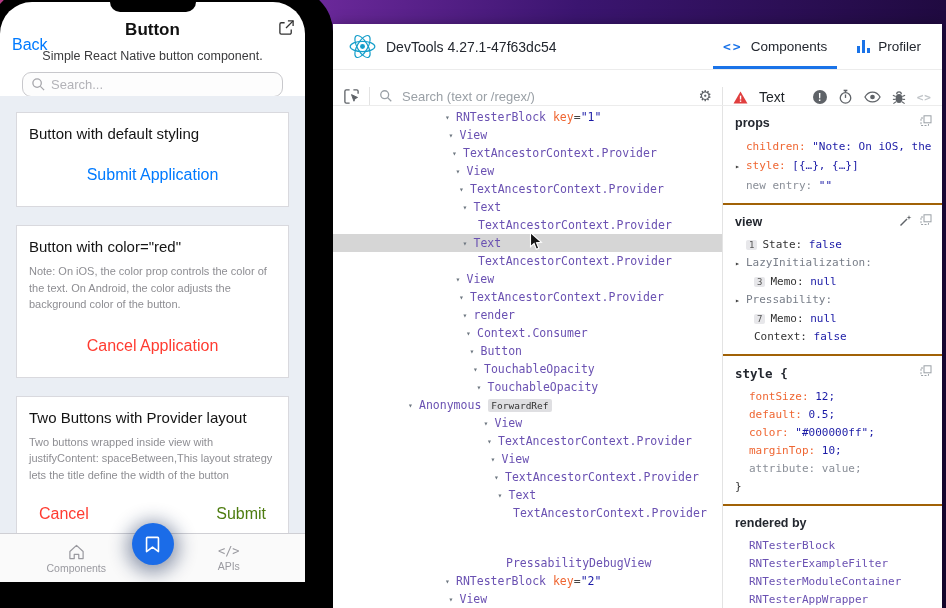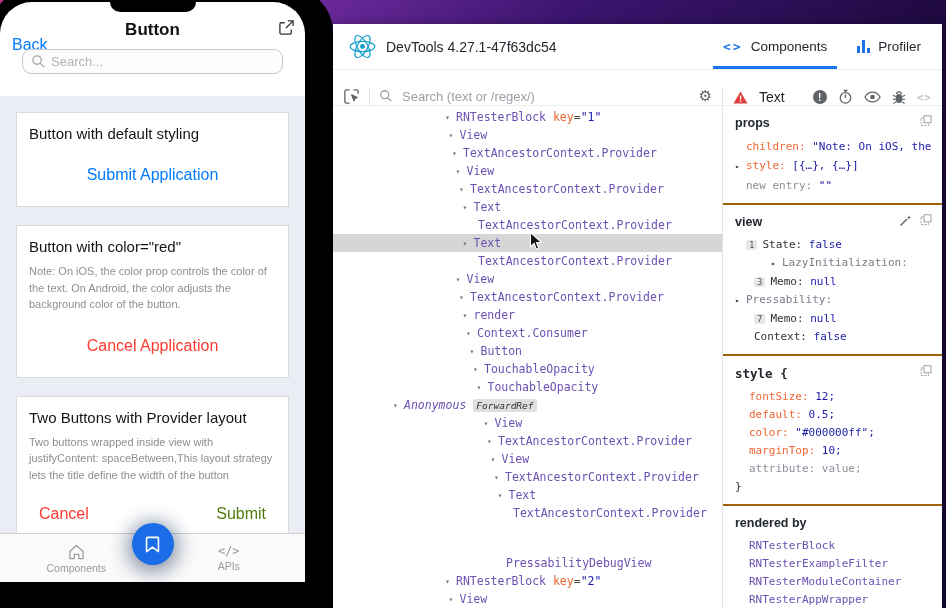--- a/index.html
+++ b/index.html
@@ -96,20 +96,21 @@
     <div class="ph-header">
       <span class="ph-back">Back</span>
       <div class="ph-title">Button</div>
       <span class="ph-share">
         <svg width="17" height="17" viewBox="0 0 18 18">
             <path d="M7 4H3.5A1.5 1.5 0 0 0 2 5.5v9A1.5 1.5 0 0 0 3.5 16h9a1.5 1.5 0 0 0 1.5-1.5V11" fill="none" stroke="#333" stroke-width="1.4"></path>
             <path d="M10.5 2H16v5.5" fill="none" stroke="#333" stroke-width="1.4"></path>
             <path d="M16 2l-7.5 7.5" fill="none" stroke="#333" stroke-width="1.4"></path>
           </svg>
       </span>
+      <div class="ph-subtitle">Simple React Native button component.</div>
       <div class="ph-searchwrap">
         <span class="ph-search-icon">
           <svg width="15" height="15" viewBox="0 0 16 16">
               <circle cx="6.5" cy="6.5" r="4.5" fill="none" stroke="#a6a6ab" stroke-width="1.4"></circle>
               <line x1="10" y1="10" x2="14" y2="14" stroke="#a6a6ab" stroke-width="1.4"></line>
             </svg>
         </span>
         <input class="ph-search" placeholder="Search..." style="">
       </div>
     </div>
@@ -251,21 +252,21 @@
         <div class="trow" style="padding-left: 145px;"><span class="cname">TextAncestorContext.Provider</span></div>
         <div class="trow sel" style="padding-left: 129.5px;"><span class="caret">▾</span><span class="cname">Text</span></div>
         <div class="trow" style="padding-left: 145px;"><span class="cname">TextAncestorContext.Provider</span></div>
         <div class="trow" style="padding-left: 122.5px;"><span class="caret">▾</span><span class="cname">View</span></div>
         <div class="trow" style="padding-left: 126px;"><span class="caret">▾</span><span class="cname">TextAncestorContext.Provider</span></div>
         <div class="trow" style="padding-left: 129.5px;"><span class="caret">▾</span><span class="cname">render</span></div>
         <div class="trow" style="padding-left: 133px;"><span class="caret">▾</span><span class="cname">Context.Consumer</span></div>
         <div class="trow" style="padding-left: 136.5px;"><span class="caret">▾</span><span class="cname">Button</span></div>
         <div class="trow" style="padding-left: 140px;"><span class="caret">▾</span><span class="cname">TouchableOpacity</span></div>
         <div class="trow" style="padding-left: 143.5px;"><span class="caret">▾</span><span class="cname">TouchableOpacity</span></div>
-        <div class="trow" style="padding-left: 60px; font-style: italic;"><span class="caret">▾</span><span class="cname">Anonymous</span><span class="tbadge">ForwardRef</span></div>
+        <div class="trow" style="padding-left: 75px;"><span class="caret">▾</span><span class="cname">Anonymous</span><span class="tbadge">ForwardRef</span></div>
         <div class="trow" style="padding-left: 150.5px;"><span class="caret">▾</span><span class="cname">View</span></div>
         <div class="trow" style="padding-left: 154px;"><span class="caret">▾</span><span class="cname">TextAncestorContext.Provider</span></div>
         <div class="trow" style="padding-left: 157.5px;"><span class="caret">▾</span><span class="cname">View</span></div>
         <div class="trow" style="padding-left: 161px;"><span class="caret">▾</span><span class="cname">TextAncestorContext.Provider</span></div>
         <div class="trow" style="padding-left: 164.5px;"><span class="caret">▾</span><span class="cname">Text</span></div>
         <div class="trow" style="padding-left: 180px;"><span class="cname">TextAncestorContext.Provider</span></div>
         <div class="trow" style="padding-left: 173px; margin-top: 32px;"><span class="cname">PressabilityDebugView</span></div>
         <div class="trow" style="padding-left: 112px;"><span class="caret">▾</span><span class="cname">RNTesterBlock</span><span class="akey"> key</span><span class="aeq">=</span><span class="aval">"2"</span></div>
         <div class="trow" style="padding-left: 115.5px;"><span class="caret">▾</span><span class="cname">View</span></div>
         <div class="trow" style="padding-left: 119px;"><span class="caret">▾</span><span class="cname">TextAncestorContext.Provider</span></div>
@@ -300,21 +301,21 @@
             </span>
           <span>
               <svg width="12" height="12" viewBox="0 0 12 12">
                 <rect x="1" y="3" width="7.5" height="7.5" fill="none" stroke="#9aa0a6" stroke-dasharray="2 1.4"></rect>
                 <rect x="4" y="0.8" width="7" height="7" fill="#fff" stroke="#9aa0a6"></rect>
               </svg>
             </span>
         </div>
         <div>
             <div class="hrow" style="padding-left: 0px;"><span class="gutter"></span><span class="hbadge">1</span><span class="hname">State:</span><span class="pval"> false</span></div>
-            <div class="hrow" style="padding-left: 0px; margin-left: 36px;"><span class="gutter">▸</span><span class="hname dim">LazyInitialization:</span></div>
+            <div class="hrow" style="padding-left: 0px;"><span class="gutter">▸</span><span class="hname dim">LazyInitialization:</span></div>
             <div class="hrow" style="padding-left: 8px;"><span class="gutter"></span><span class="hbadge">3</span><span class="hname">Memo:</span><span class="pval"> null</span></div>
             <div class="hrow" style="padding-left: 0px;"><span class="gutter">▸</span><span class="hname dim">Pressability:</span></div>
             <div class="hrow" style="padding-left: 8px;"><span class="gutter"></span><span class="hbadge">7</span><span class="hname">Memo:</span><span class="pval"> null</span></div>
             <div class="hrow" style="padding-left: 8px;"><span class="gutter"></span><span class="hname">Context:</span><span class="pval"> false</span></div>
           </div>
       </div>
       <div class="section">
         <div class="sec-head mono">style {</div>
         <div class="sec-icons">
           <span>

